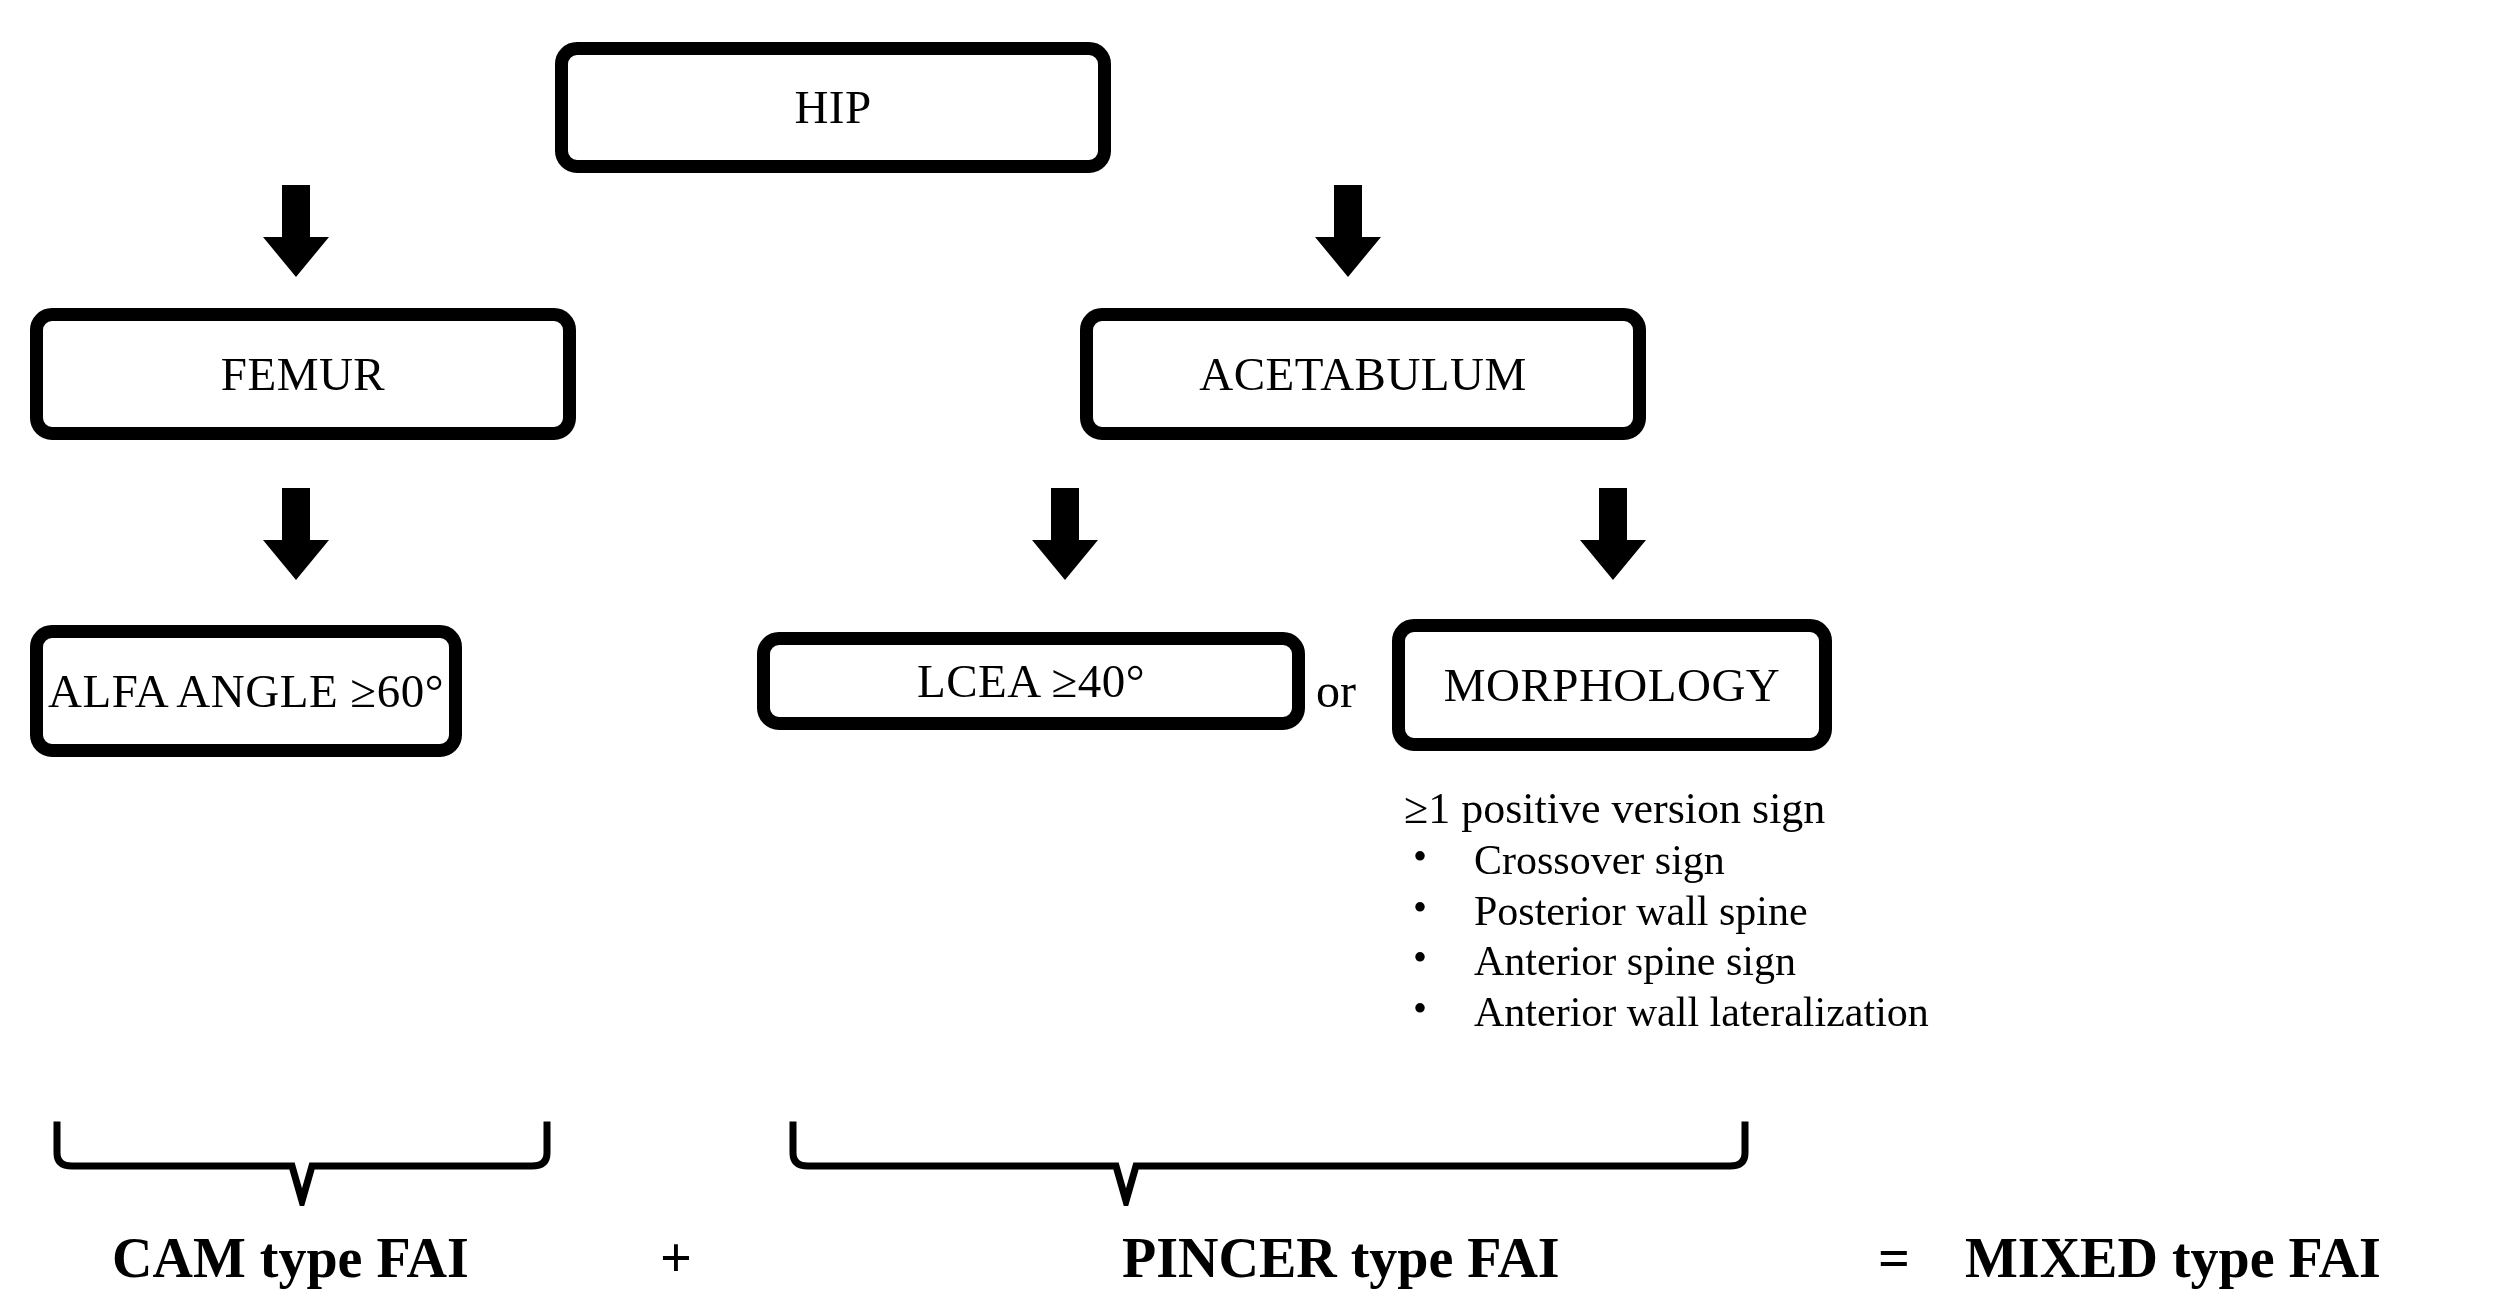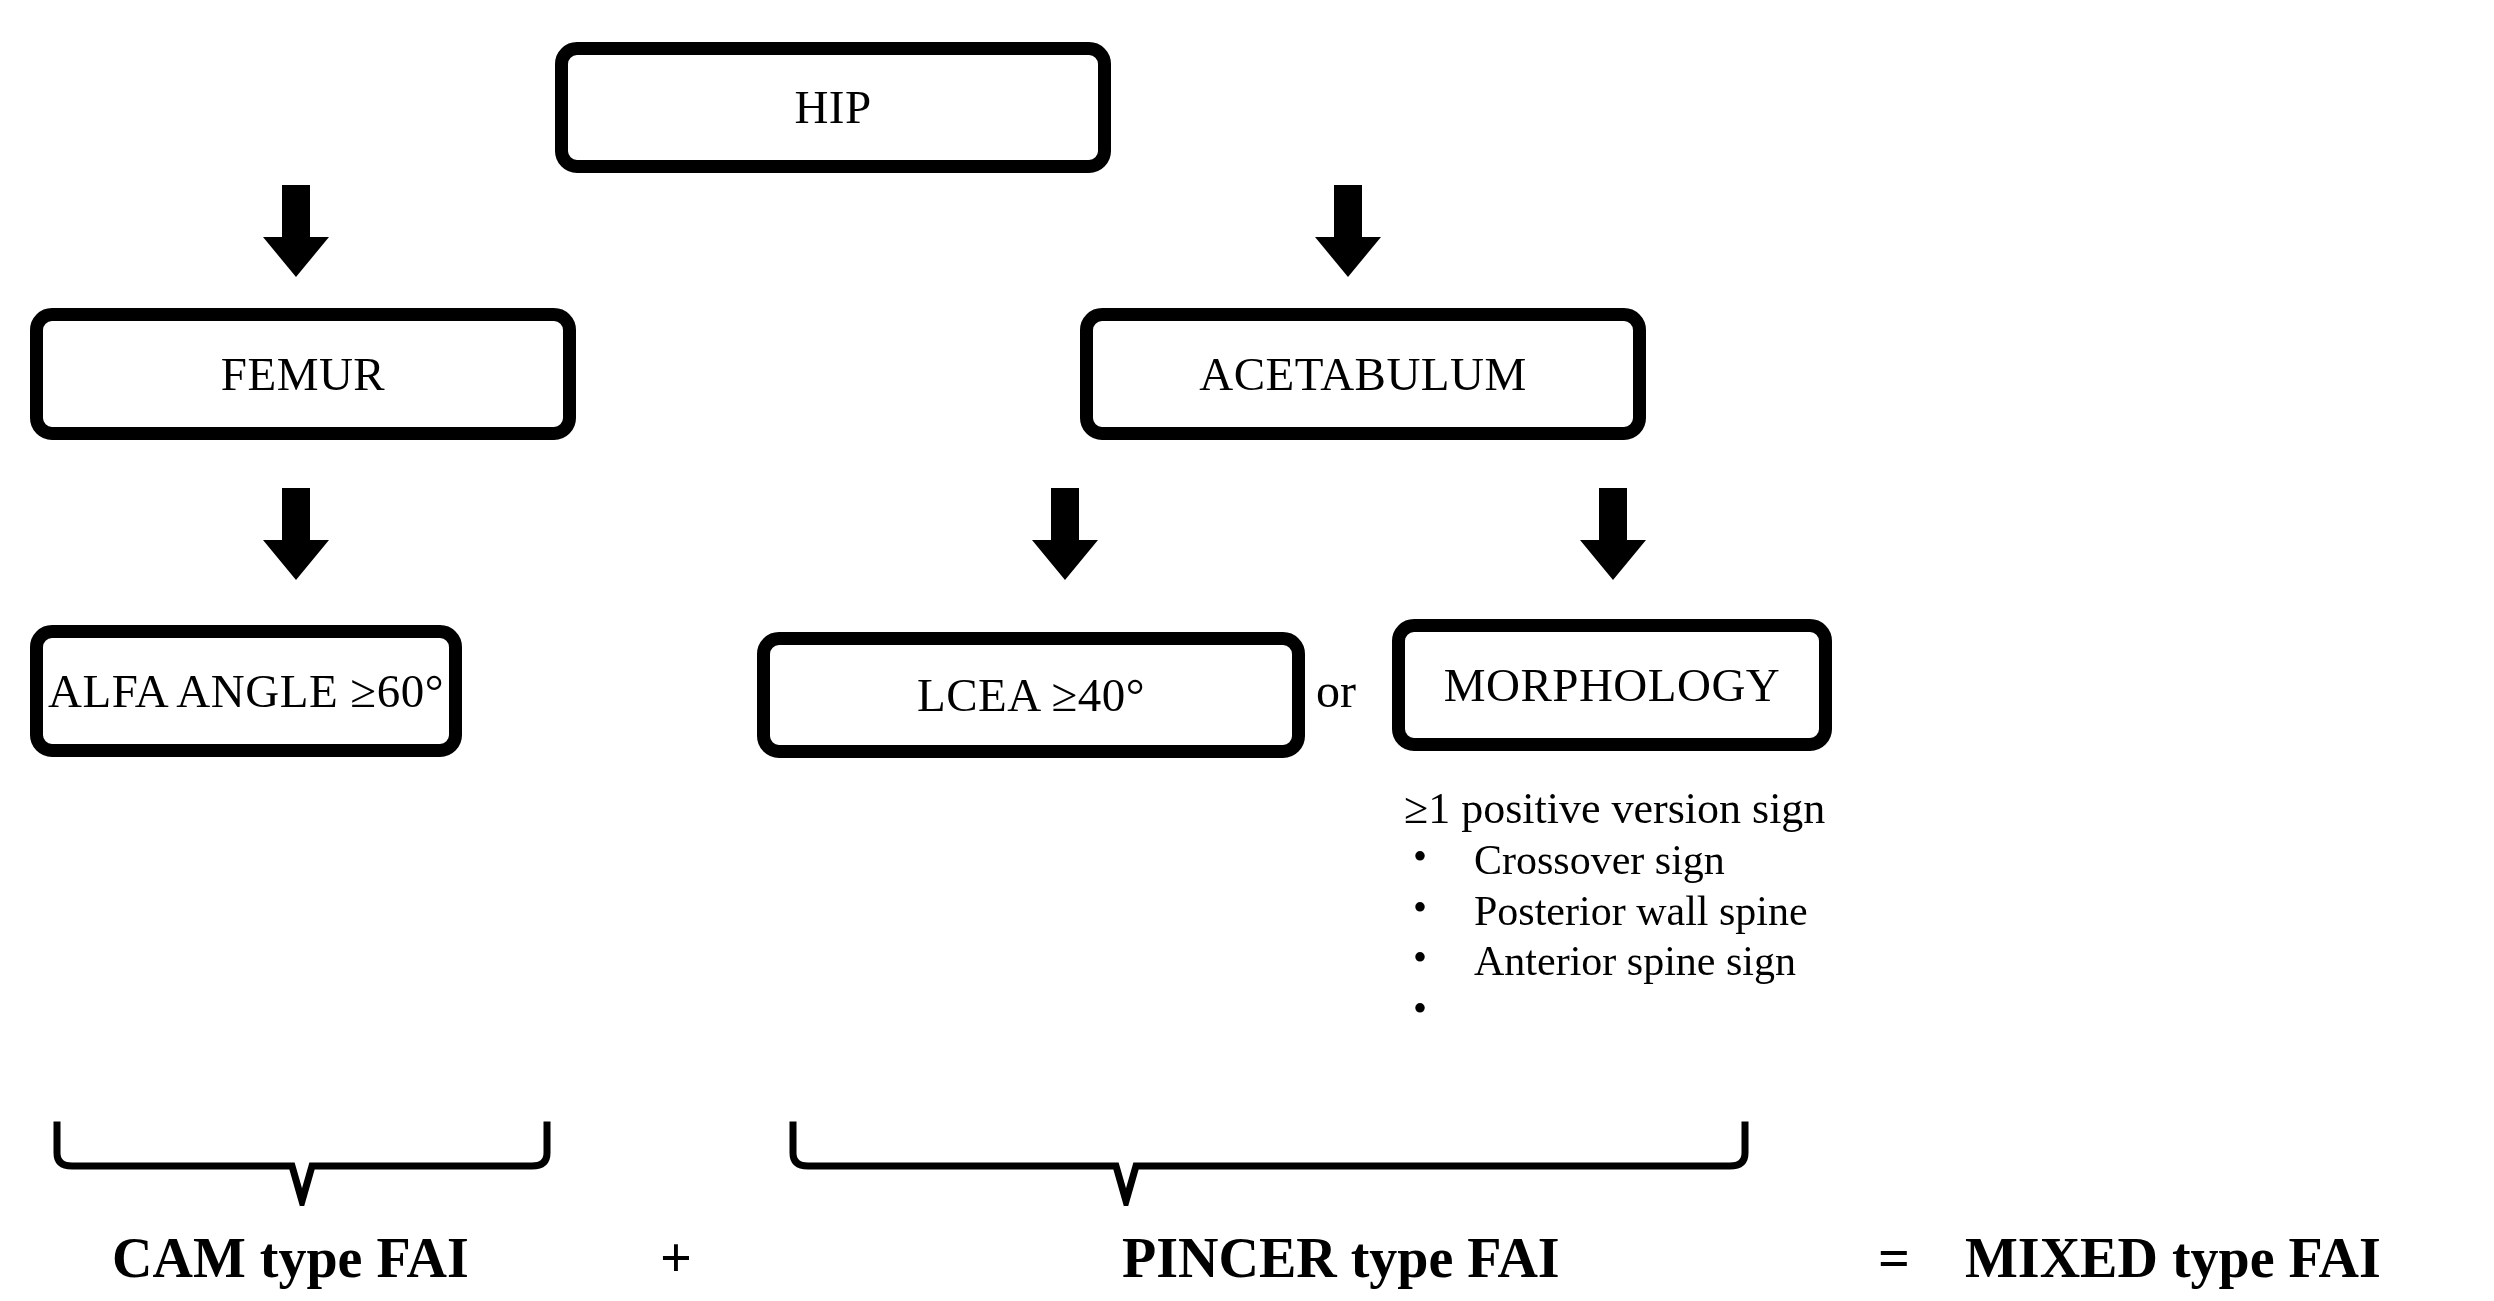--- a/index.html
+++ b/index.html
@@ -43,21 +43,21 @@
 
   #node-femur    { left: 30px;   top: 296px; width: 546px; height: 132px; justify-content: center; }
   #node-femur .node-label    { font-size: 47px; }
 
   #node-acet     { left: 1080px; top: 296px; width: 566px; height: 132px; }
   #node-acet .node-label     { font-size: 47px; }
 
   #node-alfa     { left: 30px;   top: 613px; width: 432px; height: 132px; }
   #node-alfa .node-label     { font-size: 47px; }
 
-  #node-lcea     { left: 757px;  top: 620px; width: 548px; height: 126px; }
+  #node-lcea     { left: 757px;  top: 620px; width: 548px; height: 98px; }
   #node-lcea .node-label     { font-size: 47px; }
 
   #node-morph    { left: 1392px; top: 607px; width: 440px; height: 132px; }
   #node-morph .node-label    { font-size: 47px; }
 
   
   #or-text {
     position: absolute;
     left: 1316px;
     top: 655px;
@@ -201,20 +201,21 @@
       <li>
         <span class="bullet">•</span>
         <span class="li-text">Posterior wall spine</span>
       </li>
       <li>
         <span class="bullet">•</span>
         <span class="li-text">Anterior spine sign</span>
       </li>
       <li>
         <span class="bullet">•</span>
+        <span class="li-text">Anterior wall lateralization</span>
       </li>
     </ul>
   </div>
 
   <div class="brace" id="brace-cam">
     <svg viewBox="0 0 500 86" preserveAspectRatio="none" xmlns="http://www.w3.org/2000/svg" aria-hidden="true">
       <path d="M 5 5 L 5 33 Q 5 46 20 46 L 240 46 L 250 81 L 260 46 L 480 46 Q 495 46 495 33 L 495 5" fill="none" stroke="#000000" stroke-width="7" stroke-linecap="square" stroke-linejoin="miter"></path>
     </svg>
   </div>
   <div class="brace" id="brace-pincer">

